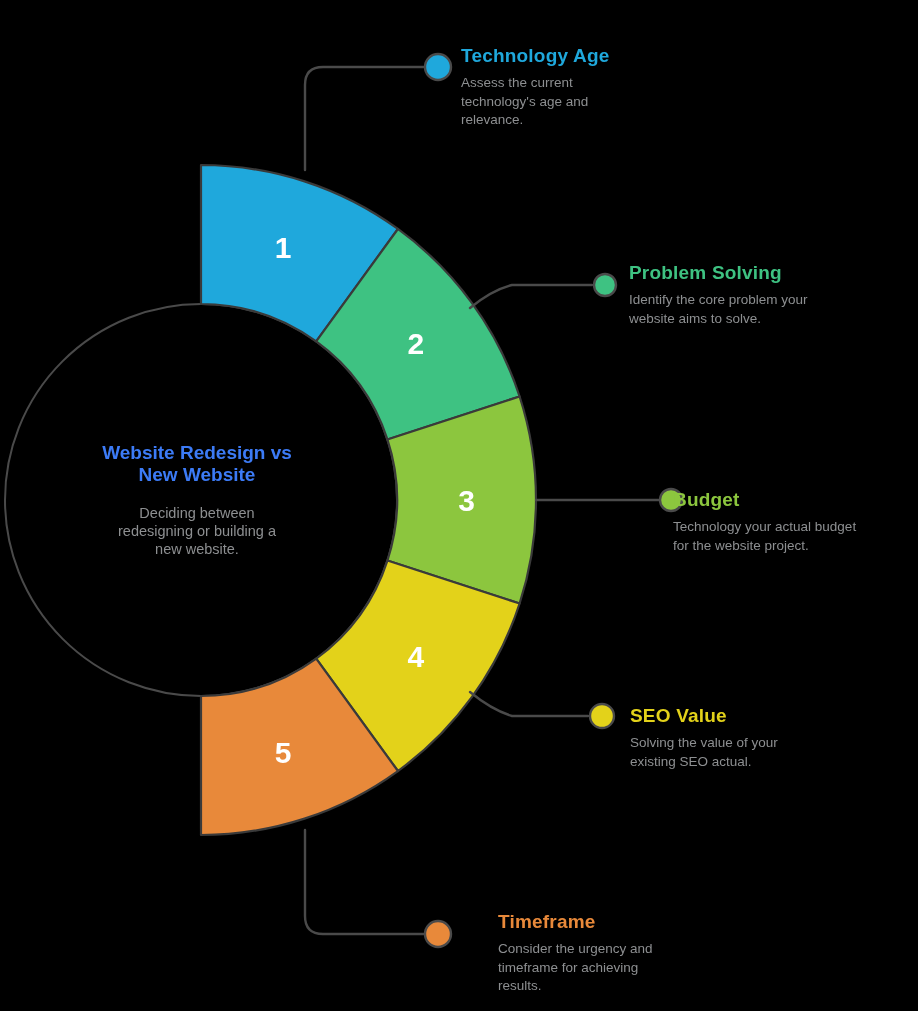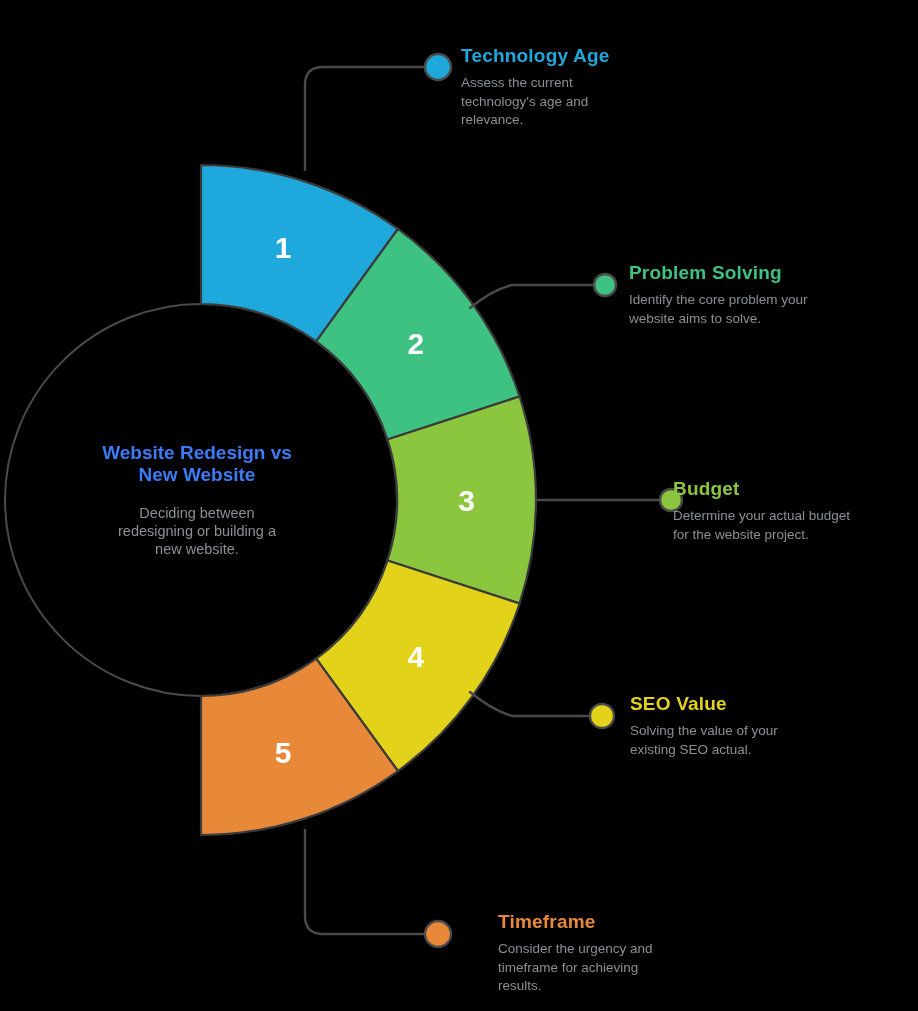--- a/index.html
+++ b/index.html
@@ -118,29 +118,29 @@
   <div class="callout" style="left:461px; top:45px; width:200px;">
     <p class="callout-title" style="color:#1fa8dc;">Technology Age</p>
     <p class="callout-desc">
       <span>Assess the current</span><br>
       <span>technology's age and</span><br>
       <span>relevance.</span>
     </p>
   </div>
 
   <div class="callout" style="left:673px; top:478px; width:225px;">
-    <p class="callout-title" style="color:#8cc63e;">Budget</p>
+    <p class="callout-title" style="color:#8cc63e;margin-top:11px;">Budget</p>
     <p class="callout-desc">
-      <span>Determine your actual budget</span><br>
+      <span>Technology your actual budget</span><br>
       <span>for the website project.</span>
     </p>
   </div>
 
   <div class="callout" style="left:630px; top:693px; width:215px;">
-    <p class="callout-title" style="color:#e3d21a;">SEO Value</p>
+    <p class="callout-title" style="color:#e3d21a;margin-top:12px;">SEO Value</p>
     <p class="callout-desc">
       <span>Solving the value of your</span><br>
       <span>existing SEO actual.</span>
     </p>
   </div>
 
   <div class="callout" style="left:461px; top:911px; width:205px;margin-left:37px;">
     <p class="callout-title" style="color:#e8893a;">Timeframe</p>
     <p class="callout-desc">
       <span>Consider the urgency and</span><br>

